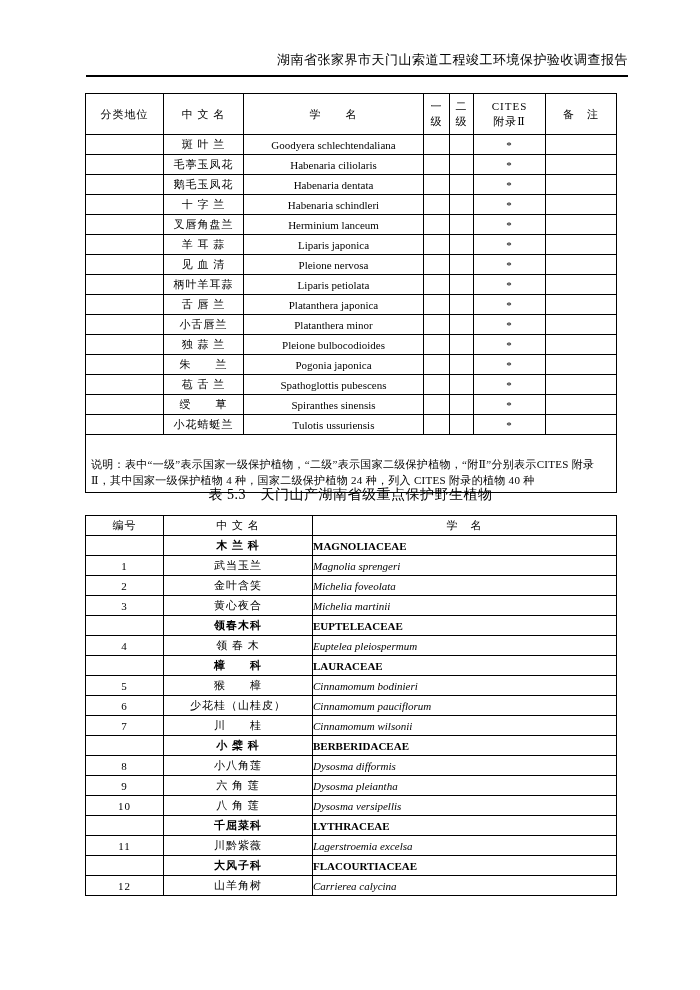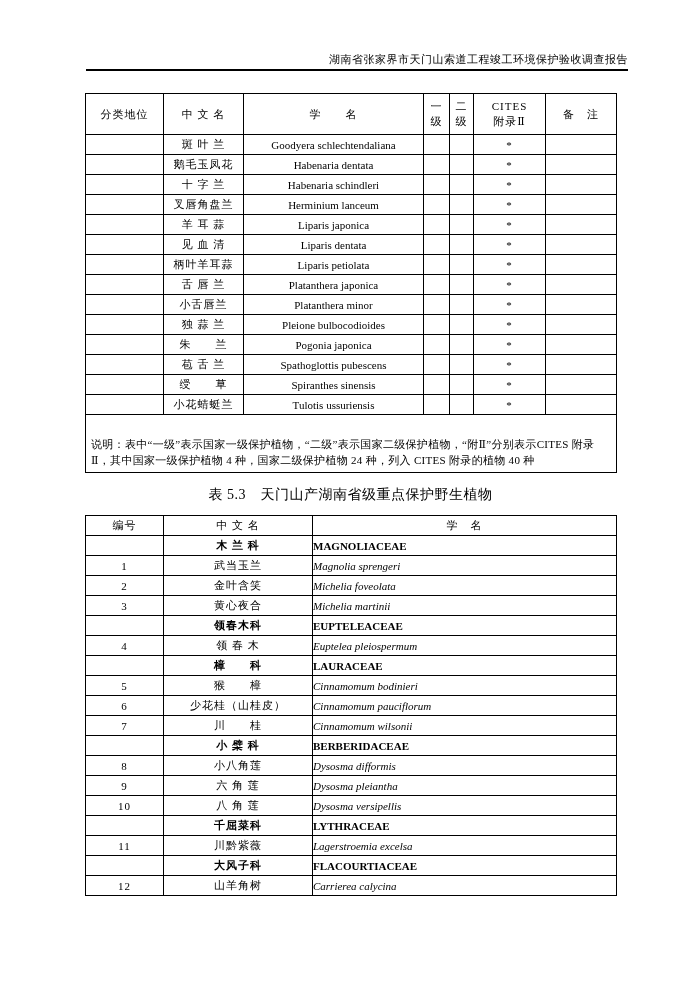--- a/index.html
+++ b/index.html
@@ -8,23 +8,23 @@
     font-family:"Liberation Serif","DejaVu Serif",serif;
     color:#000;
     position:relative;
   }
   .page{position:relative;width:700px;height:990px;background:#fff;overflow:hidden;}
 
   
   .running-header{
     position:absolute;left:86px;top:52px;width:542px;
     border-bottom:2px solid #000;
-    padding-bottom:2px;
+    padding-bottom:8px;
     text-align:right;
-    font-size:11px;
+    font-size:13px;
     letter-spacing:0.5px;
     line-height:15px;
   }
 
   table{border-collapse:collapse;table-layout:fixed;}
   th,td{
     border:1px solid #000;
     font-size:11px;
     font-weight:normal;
     text-align:center;
@@ -114,20 +114,29 @@
   <tr>
     <td data-field="taxon"></td>
     <td data-field="cn">斑 叶 兰</td>
     <td data-field="latin">Goodyera schlechtendaliana</td>
     <td data-field="grade1"></td>
     <td data-field="grade2"></td>
     <td data-field="cites">*</td>
     <td data-field="note"></td>
   </tr>
 
+  <tr>
+    <td data-field="taxon"></td>
+    <td data-field="cn">毛葶玉凤花</td>
+    <td data-field="latin">Habenaria ciliolaris</td>
+    <td data-field="grade1"></td>
+    <td data-field="grade2"></td>
+    <td data-field="cites">*</td>
+    <td data-field="note"></td>
+  </tr>
 
   <tr>
     <td data-field="taxon"></td>
     <td data-field="cn">鹅毛玉凤花</td>
     <td data-field="latin">Habenaria dentata</td>
     <td data-field="grade1"></td>
     <td data-field="grade2"></td>
     <td data-field="cites">*</td>
     <td data-field="note"></td>
   </tr>
@@ -158,21 +167,21 @@
     <td data-field="latin">Liparis japonica</td>
     <td data-field="grade1"></td>
     <td data-field="grade2"></td>
     <td data-field="cites">*</td>
     <td data-field="note"></td>
   </tr>
 
   <tr>
     <td data-field="taxon"></td>
     <td data-field="cn">见 血 清</td>
-    <td data-field="latin">Liparis dentata</td>
+    <td data-field="latin">Pleione nervosa</td>
     <td data-field="grade1"></td>
     <td data-field="grade2"></td>
     <td data-field="cites">*</td>
     <td data-field="note"></td>
   </tr>
 
   <tr>
     <td data-field="taxon"></td>
     <td data-field="cn">柄叶羊耳蒜</td>
     <td data-field="latin">Liparis petiolata</td>

